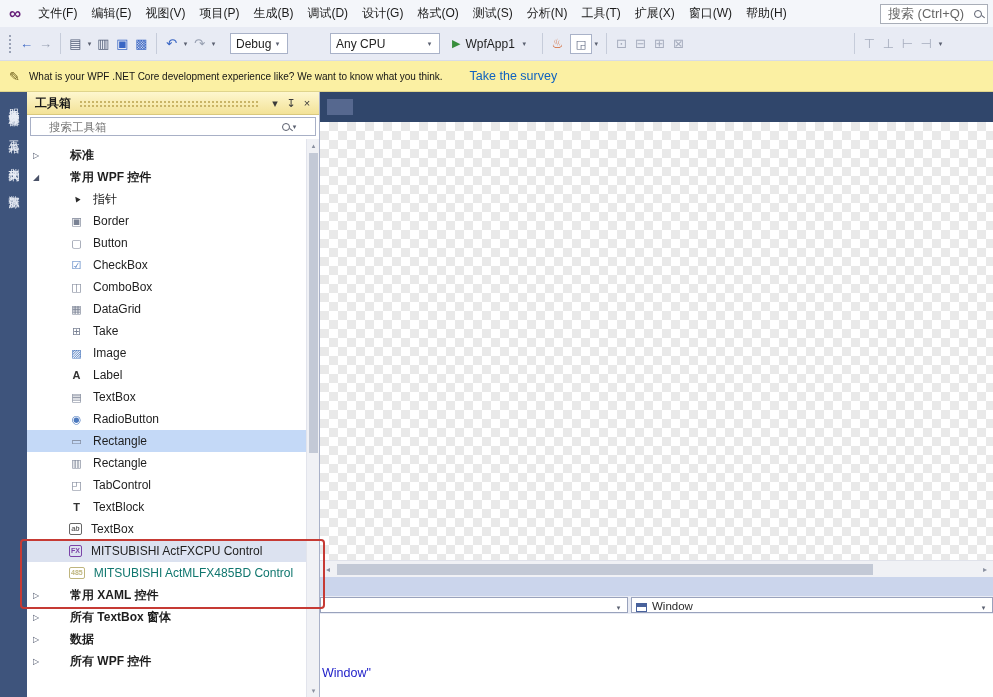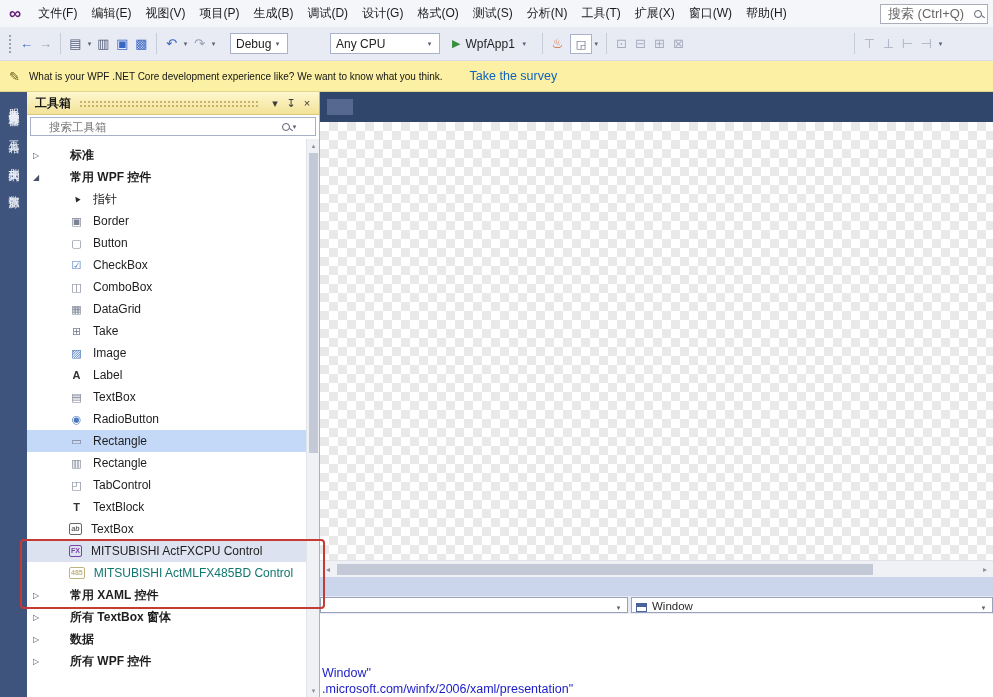--- a/index.html
+++ b/index.html
@@ -376,18 +376,18 @@
           <span class="tb-chev">▾</span>
         </div>
         <div class="nav-combo nav-right">
           <span class="win-icon"></span>
           <span>Window</span>
           <span class="tb-chev">▾</span>
         </div>
       </div>
       <div class="xaml">
         
-      <div class="code-line">Window"</div><div class="code-line">.microsoft.com/winfx/2006/xaml/presentation"</div></div>
+      <div class="code-line">Window"</div></div>
     </div>
 
     <div class="annotation"></div>
   </div>
 </div>
 
 </body></html>

